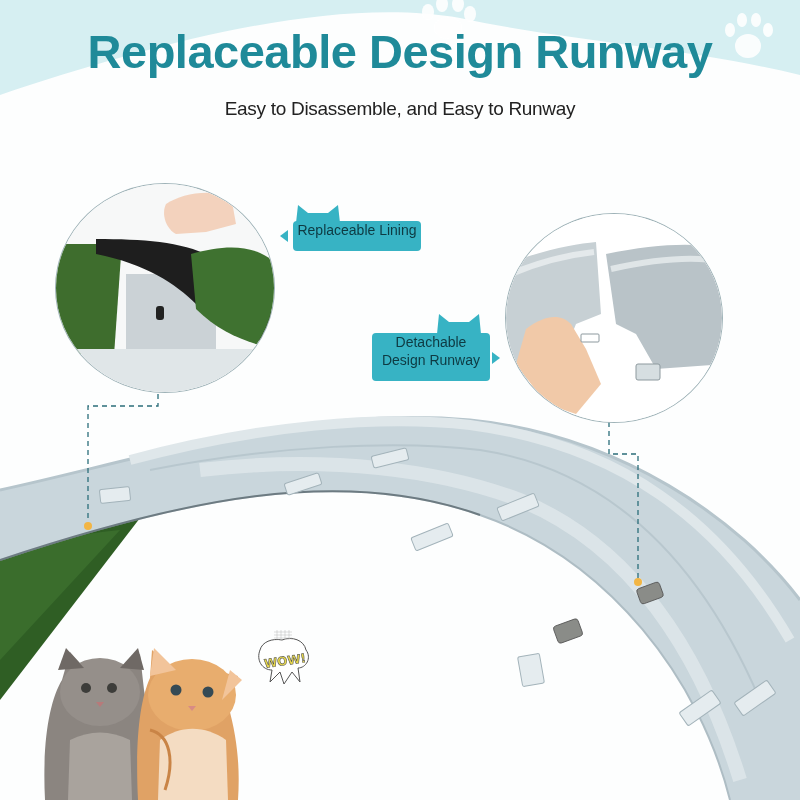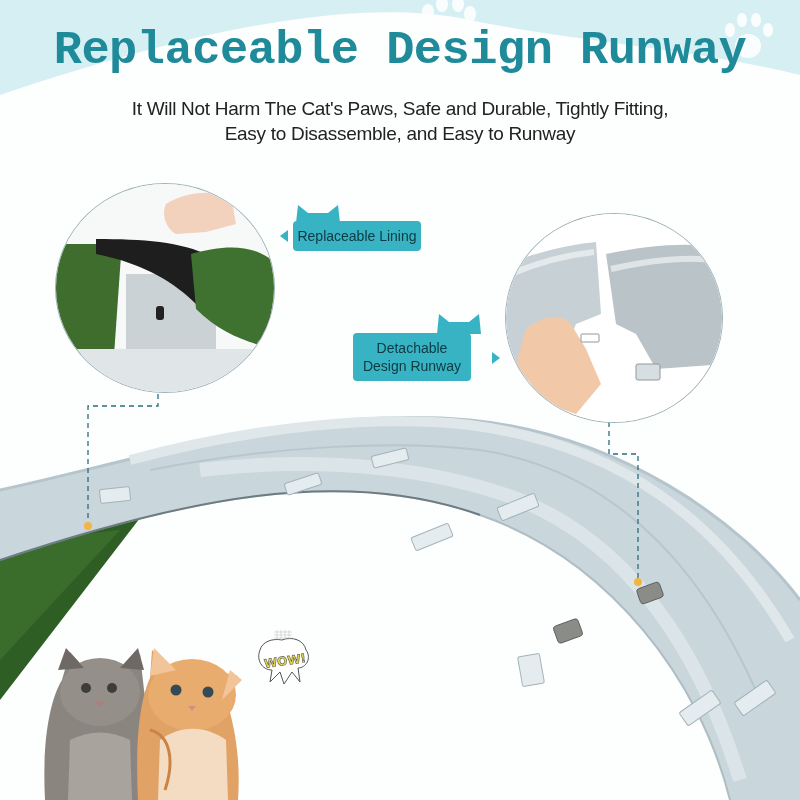--- a/index.html
+++ b/index.html
@@ -4,47 +4,47 @@
 <style>
   * { box-sizing: border-box; margin: 0; padding: 0; }
   html, body { width: 800px; height: 800px; overflow: hidden; background: #fdfefe; }
   body { position: relative; font-family: "Liberation Sans", sans-serif; }
 
   .bg-wave { position: absolute; left: 0; top: 0; width: 800px; height: 200px; }
   .paw { position: absolute; }
 
   .title {
     position: absolute; top: 24px; left: 0; width: 800px; text-align: center;
-    font-family: Liberation Mono, monospace; font-weight: bold; font-size: 47px;
+    font-family: Liberation Sans, sans-serif; font-weight: bold; font-size: 47px;
     color: #1f8a99; letter-spacing: -0.5px;
   }
   .subtitle {
     position: absolute; top: 96px; left: 0; width: 800px; text-align: center;
     font-family: "Liberation Sans", sans-serif; font-size: 19px; line-height: 25px;
     color: #222; letter-spacing: -0.3px;
   }
 
   .scene { position: absolute; left: 0; top: 0; width: 800px; height: 800px; }
 
   .zoom-circle {
     position: absolute; border-radius: 50%; overflow: hidden;
     border: 1.5px solid #9fb3b8; background: #fff;
   }
   .zc-left { left: 55px; top: 183px; width: 220px; height: 210px; }
   .zc-right { left: 505px; top: 213px; width: 218px; height: 210px; }
 
   .tag {
     position: absolute; background: #37b3c4; color: #0e3a42;
     font-family: "Liberation Sans", sans-serif; font-size: 14px; text-align: center;
-    border-radius: 4px; display: flex; align-items: center; justify-content: center;
+    border-radius: 4px; display: flex; justify-content: center;
     line-height: 18px;
   }
   .tag-ears { position: absolute; }
   .tag-lining { left: 293px; top: 221px; width: 128px; height: 30px; }
-  .tag-runway { left: 353px; top: 333px; width: 118px; height: 48px; }
+  .tag-runway { left: 372px; top: 333px; width: 118px; height: 48px; }
   .pointer { position: absolute; width: 0; height: 0; border-top: 6px solid transparent; border-bottom: 6px solid transparent; }
   .ptr-left { left: 280px; top: 230px; border-right: 8px solid #37b3c4; }
   .ptr-right { left: 492px; top: 352px; border-left: 8px solid #37b3c4; }
 
   .wow { position: absolute; left: 252px; top: 628px; width: 62px; height: 62px; }
   .wow-text {
     position: absolute; left: 12px; top: 26px; font-family: "DejaVu Sans", sans-serif;
     font-weight: bold; font-size: 12px; color: #e8d84a; -webkit-text-stroke: 0.6px #555;
     transform: rotate(-8deg);
   }
@@ -69,21 +69,20 @@
     <ellipse cx="30" cy="38" rx="13" ry="12"></ellipse>
     <ellipse cx="12" cy="22" rx="5" ry="7"></ellipse>
     <ellipse cx="24" cy="12" rx="5" ry="7"></ellipse>
     <ellipse cx="38" cy="12" rx="5" ry="7"></ellipse>
     <ellipse cx="50" cy="22" rx="5" ry="7"></ellipse>
   </g>
 </svg>
 
 <div class="title">Replaceable Design Runway</div>
 <div class="subtitle">
-  <div>It Will Not Harm The Cat's Paws, Safe and Durable, Tightly Fitting,</div>
   <div>Easy to Disassemble, and Easy to Runway</div>
 </div>
 
 <svg class="scene" viewBox="0 0 800 800">
 
   <path d="M0 545 C40 525 90 520 140 518 L0 700 Z" fill="#2f5e24"></path>
   <path d="M0 560 C30 545 70 535 120 530 L0 660 Z" fill="#3e7430" opacity="0.7"></path>
 
   <path d="M0 490 C140 460 300 405 470 420 C620 435 740 520 800 600 L800 800 L730 800
            C700 680 610 560 480 515 C340 465 180 500 0 560 Z" fill="#c9d6dc"></path>

